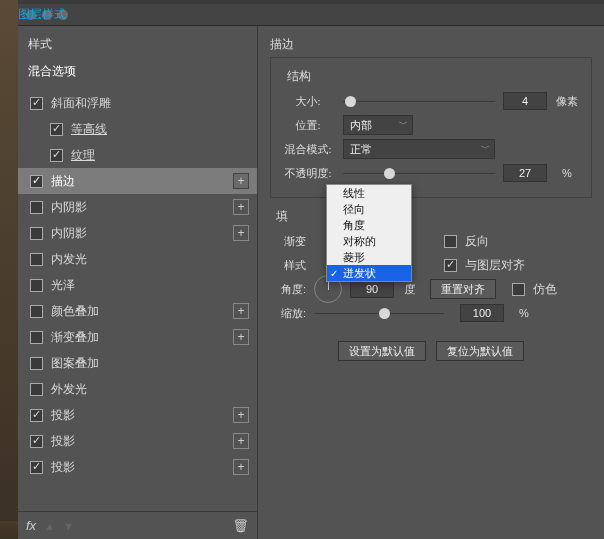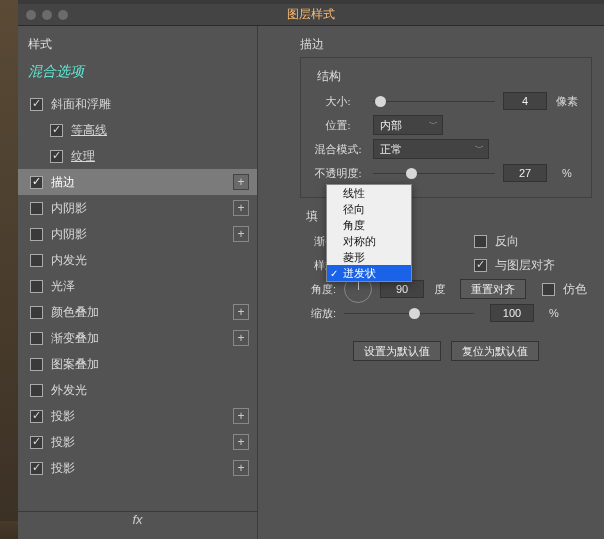--- a/index.html
+++ b/index.html
@@ -1,36 +1,36 @@
 <!DOCTYPE html>
 <html><head>
 <meta charset="utf-8">
 <style>
   * { box-sizing: border-box; margin: 0; padding: 0; font-family: "Helvetica Neue", Arial, sans-serif; }
   body { background: #3a3a3a; color: #d8d8d8; font-size: 12px; width: 604px; height: 539px; overflow: hidden; position: relative; }
   .window { position: absolute; left: 18px; top: 4px; right: 0; bottom: 0; background: #535353; display: flex; flex-direction: column; }
   .titlebar { height: 22px; background: #444; display: flex; align-items: center; position: relative; border-bottom: 1px solid #2a2a2a; }
   .traffic { display: flex; gap: 6px; padding-left: 8px; }
   .traffic-dot { width: 10px; height: 10px; border-radius: 50%; background: #6b6b6b; }
-  .title { position: absolute; left: 0; right: 0; text-align: center; color: #fdba74; font-size: 12px; }
-  .body { flex: 1; display: flex; gap: 30px; }
+  .title { position: absolute; left: 0; right: 0; color: #0ea5e9; font-size: 12px; }
+  .body { flex: 1; display: flex; }
   .left { width: 240px; background: #535353; border-right: 1px solid #3a3a3a; padding-top: 8px; display: flex; flex-direction: column; }
   .left-header { padding: 2px 10px 6px 10px; font-size: 12px; color: #ddd; }
-  .blend-options { padding: 4px 10px 10px 10px; font-size: 14px; color: #5eead4; font-style: italic; }
+  .blend-options { padding: 4px 10px 10px 10px; font-size: 12px; color: #ffffff; }
   .effects { flex: 1; }
   .row { display: flex; align-items: center; height: 26px; padding-left: 12px; padding-right: 8px; position: relative; }
   .row.indent { padding-left: 32px; text-decoration: underline; }
   .row.selected { background: #7b7b7b; color: #fff; }
   .cb { width: 13px; height: 13px; border: 1px solid #aaa; background: #3a3a3a; margin-right: 8px; position: relative; }
   .cb.checked::after { content: "✓"; position: absolute; top: -2px; left: 1px; color: #ddd; font-size: 11px; }
   .cb.checked.light::after { color: #fff; }
   .row-label { flex: 1; }
   .plus { width: 16px; height: 16px; border: 1px solid #888; display: flex; align-items: center; justify-content: center; font-size: 12px; color: #ccc; background: #535353; }
   .row.selected .plus { border-color: #444; background: #6a6a6a; }
-  .left-footer { height: 28px; border-top: 1px solid #3a3a3a; display: flex; align-items: center; padding: 0 8px; gap: 8px; flex-direction: column; }
+  .left-footer { height: 28px; border-top: 1px solid #3a3a3a; display: flex; align-items: center; padding: 0 8px; gap: 8px; }
   .fx { font-style: italic; font-size: 13px; color: #ccc; }
   .arrow-icon { color: #666; font-size: 11px; }
   .spacer { flex: 1; }
   .trash { color: #ccc; font-size: 13px; }
 
   .right { flex: 1; padding: 10px 12px 0 12px; position: relative; }
   .group-label { font-size: 12px; color: #ddd; margin-bottom: 4px; }
   .group-box { border: 1px solid #404040; padding: 10px 10px 12px 10px; }
   .field-row { display: flex; align-items: center; height: 24px; }
   .field-label { width: 62px; text-align: center; padding-right: 8px; font-size: 11px; color: #ddd; font-family: Liberation Serif, serif; }
@@ -172,21 +172,21 @@
 
         <div class="field-row">
           <div class="field-label">位置:</div>
           <div class="select" style="width:70px">
               <span>内部</span>
             </div>
         </div>
 
         <div class="field-row">
           <div class="field-label">混合模式:</div>
-          <div class="select" style="width:116px">
+          <div class="select" style="width:152px">
               <span>正常</span>
             </div>
         </div>
 
         <div class="field-row">
           <div class="field-label">不透明度:</div>
           <div class="slider">
             <div class="slider-track"></div>
               <div class="slider-thumb" style="left:27%"></div>
           </div>

